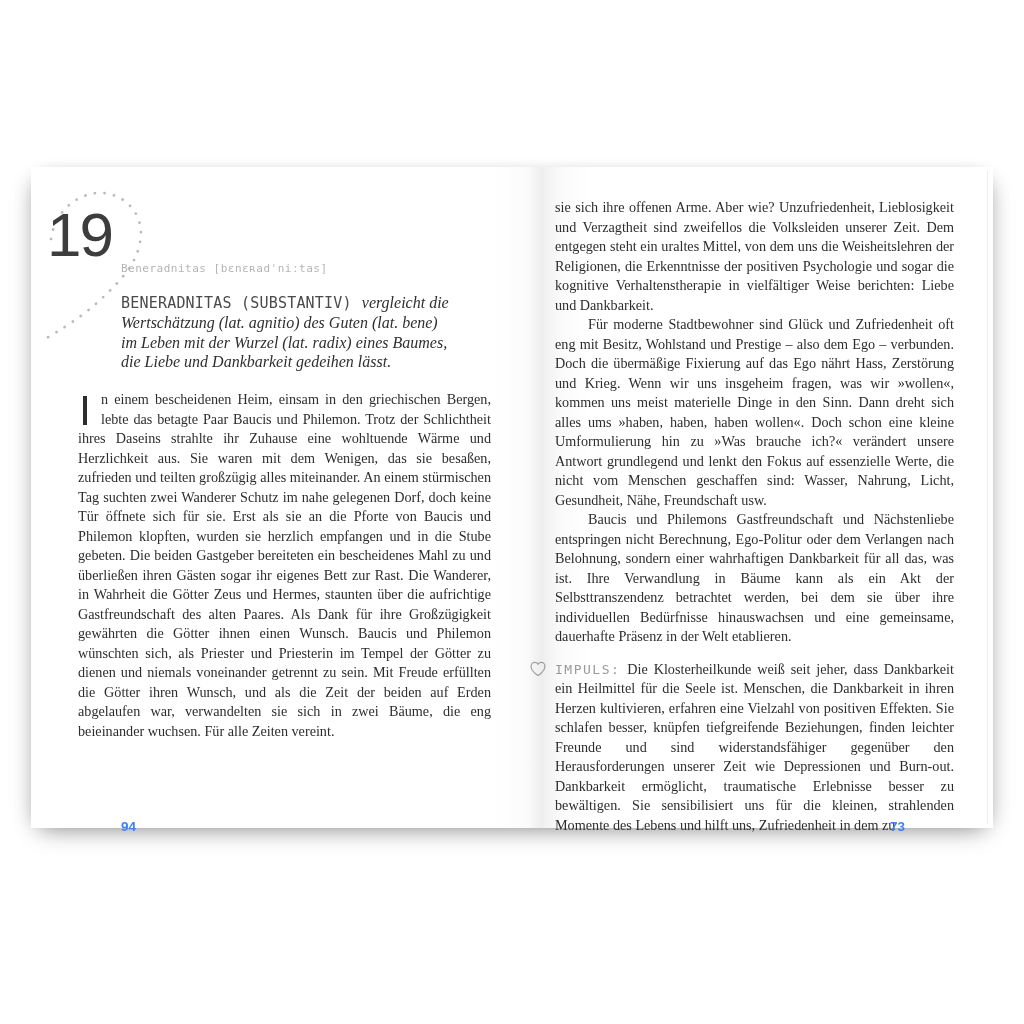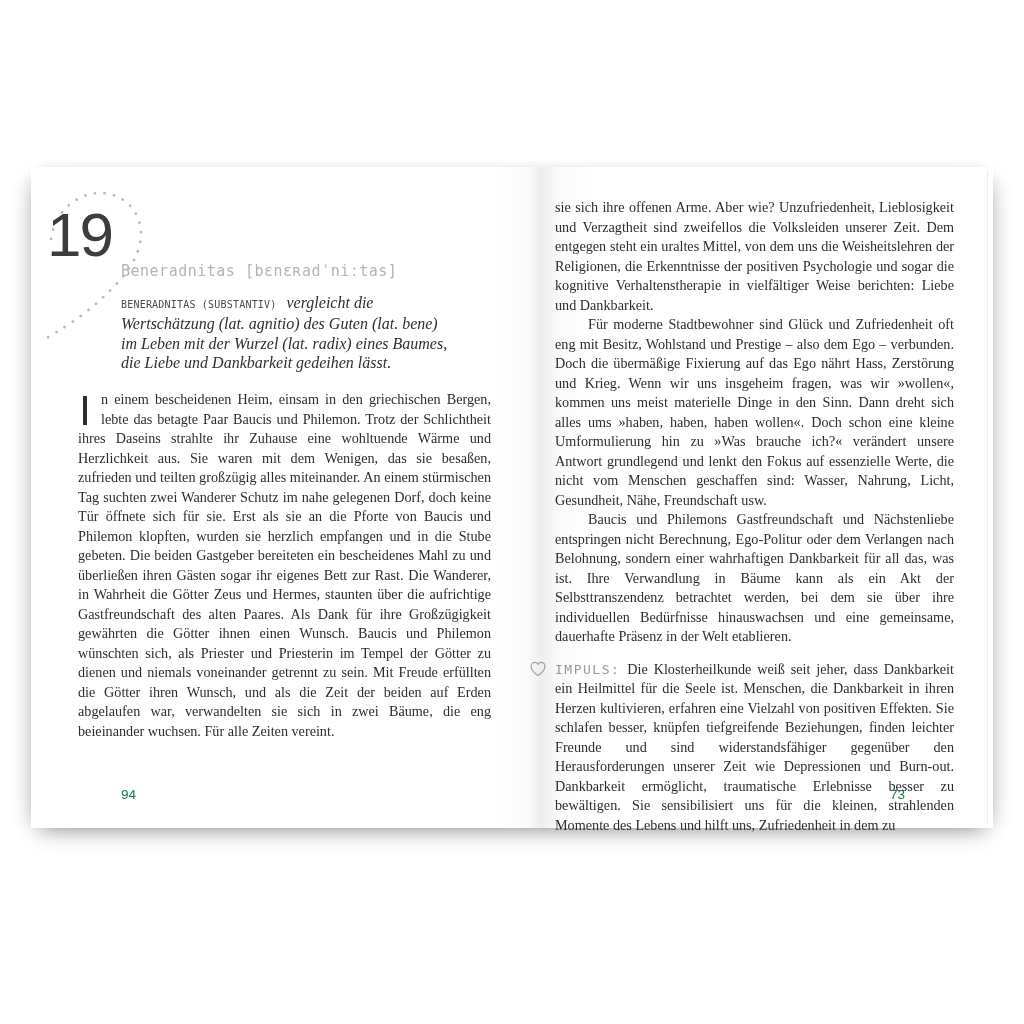--- a/index.html
+++ b/index.html
@@ -56,30 +56,30 @@
   }
   .chapter-title {
     position: absolute; left: 88px; top: 34px; margin: 0;
     font-family: "Liberation Sans", "DejaVu Sans", sans-serif;
     font-weight: 300; font-size: 51px; line-height: 54px;
     letter-spacing: -1px; color: #3d3d3d; white-space: nowrap;
   }
   .pronunciation {
     position: absolute; left: 90px; top: 95px;
     font-family: "DejaVu Sans Mono", "Liberation Mono", monospace;
-    font-size: 15px; letter-spacing: 0.5px; color: #b4b4b4;
+    font-size: 11px; letter-spacing: 0.5px; color: #b4b4b4;
     white-space: nowrap;
   }
   .definition {
     position: absolute; left: 90px; top: 126px; width: 336px;
     font-size: 16px; line-height: 19.3px; color: #2f2f2f;
   }
   .def-term {
     font-family: "DejaVu Sans Mono", "Liberation Mono", monospace;
-    font-style: normal; font-size: 10px; letter-spacing: 0.2px;
+    font-style: normal; font-size: 15px; letter-spacing: 0.2px;
     color: #4a4a4a; margin-right: 10px;
   }
   .def-text { font-style: italic; text-align: center; }
   
   .body-col {
     position: absolute;
     font-size: 14.2px; line-height: 19.5px;
     color: #2d2d2d; text-align: justify;
   }
   .page.left  .body-col { left: 47px; top: 223px; width: 413px; }
@@ -98,23 +98,23 @@
     position: absolute; left: -26px; top: 1px;
     width: 18px; height: 16px; color: #a9a9a9;
   }
   .impuls-label {
     font-family: "DejaVu Sans Mono", "Liberation Mono", monospace;
     font-size: 13px; letter-spacing: 1.5px; color: #9b9b9b;
     margin-right: 7px;
   }
   
   .pagenum {
-    position: absolute; top: 620px;
+    position: absolute; top: 652px;
     font-family: "Liberation Sans", "DejaVu Sans", sans-serif;
-    font-size: 13.5px; color: #15803d;
+    font-size: 13.5px; color: #3b82f6; font-weight: bold;
   }
   .page.left  .pagenum { left: 90px; }
   .page.right .pagenum { left: 377px; }
 </style>
 </head>
 <body>
 
 <div class="stage">
   <div class="book">
 

